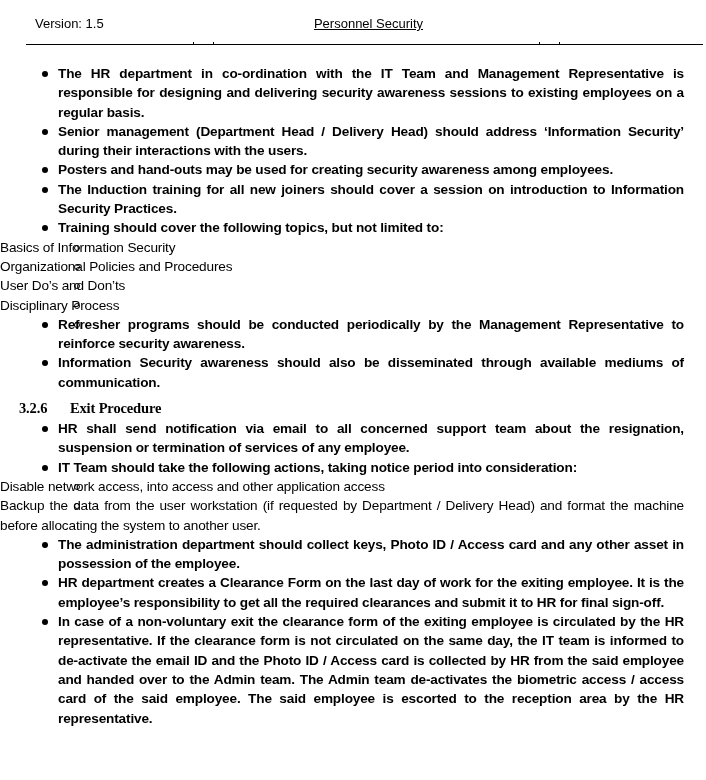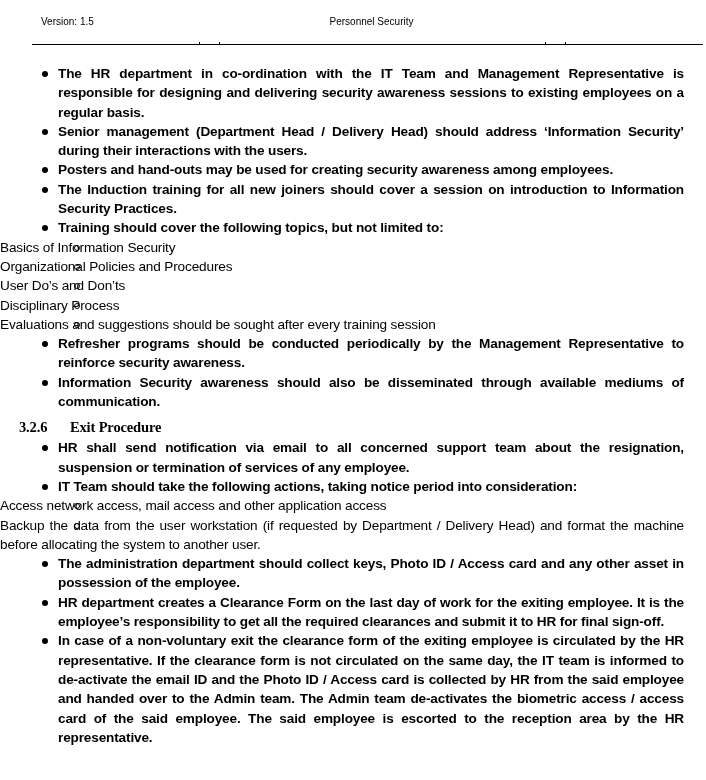--- a/index.html
+++ b/index.html
@@ -1,26 +1,26 @@
 <!DOCTYPE html>
 <html><head>
 <meta charset="utf-8">
 <style>
   html, body { margin: 0; padding: 0; background: #ffffff; }
   body {
     width: 706px; height: 780px; overflow: hidden; position: relative;
     font-family: "Liberation Sans", sans-serif; color: #000;
   }
   .header {
-    position: absolute; left: 32px; right: 3px; top: 0; height: 44px;
+    position: absolute; left: 26px; right: 3px; top: 0; height: 44px;
     border-bottom: 1.3px solid #000;
-    font-size: 10px;
+    font-size: 13px;
   }
   .hdr-version { position: absolute; left: 9px; top: 16px; }
-  .hdr-title { position: absolute; left: 0; right: 0; top: 16px; text-align: center; padding-left: 8px; }
+  .hdr-title { position: absolute; left: 0; right: 0; top: 16px; text-align: center; padding-left: 8px; text-decoration: underline; }
   .hdr-docid { position: absolute; right: 4px; top: 7px; text-align: center; line-height: 17px; }
   .tick { position: absolute; bottom: -1px; width: 1px; height: 3px; background: #000; }
 
   .content {
     position: absolute; left: 0; top: 64px; width: 706px;
     font-size: 13.6px; line-height: 19.3px; letter-spacing: -0.15px;
   }
   ul { margin: 0; padding: 0; list-style: none; }
   .bul {
     position: relative; padding-left: 58px; padding-right: 22px; text-align: justify; font-weight: bold;
@@ -61,38 +61,38 @@
     <li class="bul"><span class="dot"></span><span>Senior management (Department Head / Delivery Head) should address ‘Information Security’ during their interactions with the users.</span></li>
     <li class="bul"><span class="dot"></span><span>Posters and hand-outs may be used for creating security awareness among employees.</span></li>
     <li class="bul"><span class="dot"></span><span>The Induction training for all new joiners should cover a session on introduction to Information Security Practices.</span></li>
     <li class="bul"><span class="dot"></span><span>Training should cover the following topics, but not limited to:</span></li>
   </ul>
   <ul>
     <li class="sub"><span class="circ"></span><span>Basics of Information Security</span></li>
     <li class="sub"><span class="circ"></span><span>Organizational Policies and Procedures</span></li>
     <li class="sub"><span class="circ"></span><span>User Do’s and Don’ts</span></li>
     <li class="sub"><span class="circ"></span><span>Disciplinary Process</span></li>
-    <li class="sub"><span class="circ"></span><span>Evaluations and suggestions should be sought after every training session</span></li>
+    <li class="sub"><span class="circ"></span></li>
   </ul>
   <ul>
     <li class="bul"><span class="dot"></span><span>Refresher programs should be conducted periodically by the Management Representative to reinforce security awareness.</span></li>
     <li class="bul"><span class="dot"></span><span>Information Security awareness should also be disseminated through available mediums of communication.</span></li>
   </ul>
 
   <div class="section-heading">
     <span class="num">3.2.6</span>
     <span class="txt">Exit Procedure</span>
   </div>
 
   <ul>
     <li class="bul"><span class="dot"></span><span>HR shall send notification via email to all concerned support team about the resignation, suspension or termination of services of any employee.</span></li>
     <li class="bul"><span class="dot"></span><span>IT Team should take the following actions, taking notice period into consideration:</span></li>
   </ul>
   <ul>
-    <li class="sub"><span class="circ"></span><span>Access network access, mail access and other application access</span></li>
+    <li class="sub"><span class="circ"></span><span>Disable network access, into access and other application access</span></li>
     <li class="sub"><span class="circ"></span><span>Backup the data from the user workstation (if requested by Department / Delivery Head) and format the machine before allocating the system to another user.</span></li>
   </ul>
   <ul>
     <li class="bul"><span class="dot"></span><span>The administration department should collect keys, Photo ID / Access card and any other asset in possession of the employee.</span></li>
     <li class="bul"><span class="dot"></span><span>HR department creates a Clearance Form on the last day of work for the exiting employee. It is the employee’s responsibility to get all the required clearances and submit it to HR for final sign-off.</span></li>
     <li class="bul"><span class="dot"></span><span>In case of a non-voluntary exit the clearance form of the exiting employee is circulated by the HR representative. If the clearance form is not circulated on the same day, the IT team is informed to de-activate the email ID and the Photo ID / Access card is collected by HR from the said employee and handed over to the Admin team. The Admin team de-activates the biometric access / access card of the said employee. The said employee is escorted to the reception area by the HR representative.</span></li>
   </ul>
 </div>
 
 </body></html>

